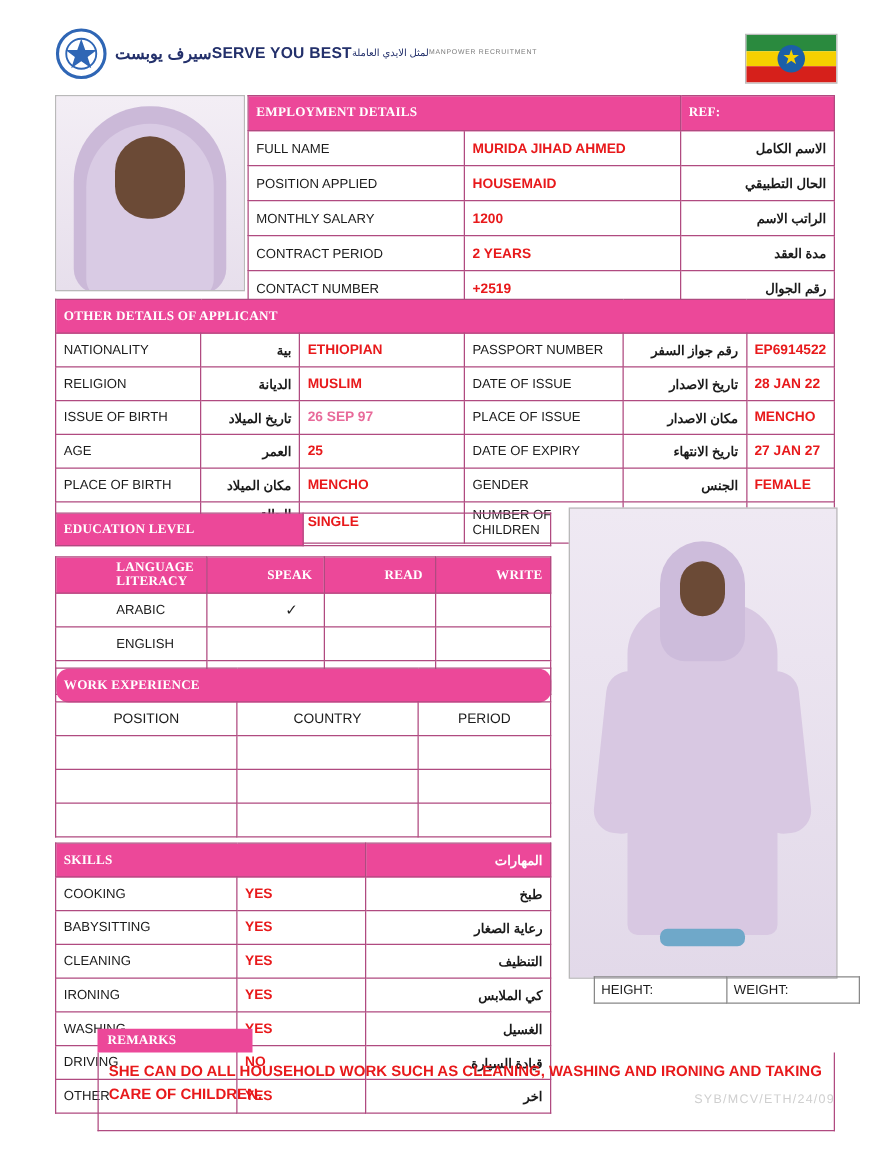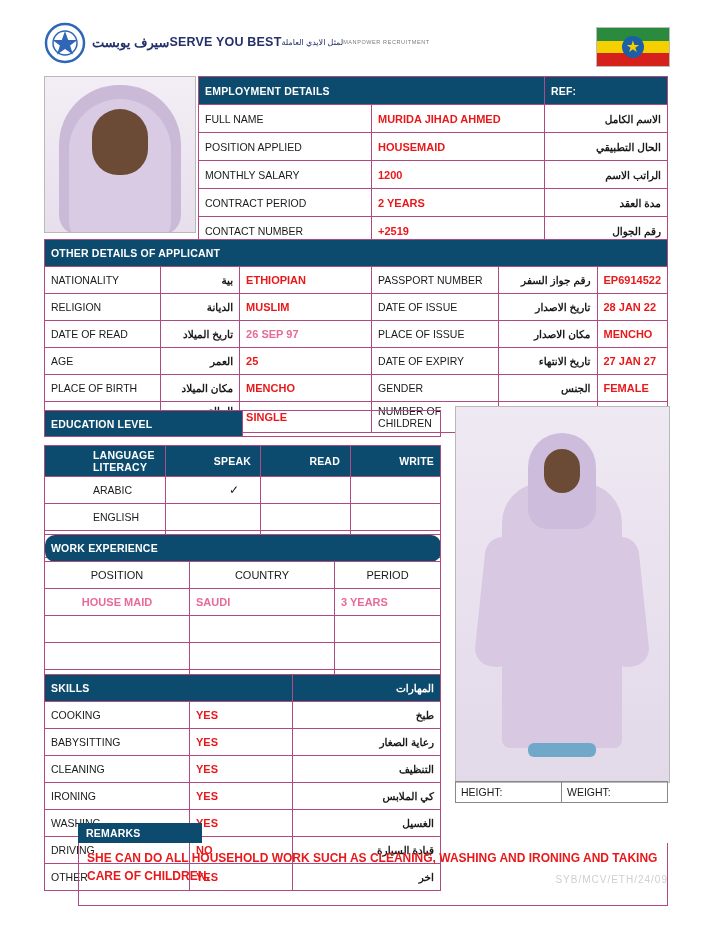--- a/index.html
+++ b/index.html
@@ -35,21 +35,21 @@
   .face{position:absolute;left:0;top:0;width:100%;height:100%;}
   .hijab{position:absolute;left:14px;top:8px;width:122px;height:150px;background:#cbb9d8;border-radius:60px 60px 20px 20px;}
   .hijab2{position:absolute;left:24px;top:22px;width:102px;height:140px;background:#d9cbe4;border-radius:52px 52px 16px 16px;}
   .skin{position:absolute;left:47px;top:32px;width:56px;height:66px;background:#6b4a36;border-radius:28px 28px 26px 26px;}
   .bg{position:absolute;left:0;top:0;width:100%;height:100%;background:linear-gradient(#f3eef5,#e7dfec);}
 
   
   table{border-collapse:collapse;}
   .tbl{position:absolute;border:1px solid #9c2d6b;}
   .tbl td{border:1px solid #b04a80;padding:3px 6px;height:19px;vertical-align:middle;}
-  .bar{background:#0c4a6e;color:#fff;font-weight:bold;font-size:10.5px;padding:4px 8px;letter-spacing:.2px;}
+  .bar{background:#ec4899;color:#fff;font-weight:bold;font-size:10.5px;padding:4px 8px;letter-spacing:.2px;font-family:Liberation Serif, serif;}
   .val{color:#e8191b;font-weight:bold;}
   .val-pink{color:#e86a9a;font-weight:bold;}
   .ar{direction:rtl;text-align:right;font-weight:bold;font-size:10.5px;}
   .lbl{font-size:10.5px;}
   .ctr{text-align:center;}
 
   
   #employment{left:198px;top:76px;width:470px;}
   #employment td{height:21px;}
 
@@ -74,21 +74,21 @@
   
   .big-photo{position:absolute;left:455px;top:406px;width:213px;height:375px;border:1px solid #b9b9b9;overflow:hidden;background:#eae3ef;}
   .bp-bg{position:absolute;inset:0;background:linear-gradient(#efe9f3,#e2d9e9);}
   .robe{position:absolute;left:46px;top:76px;width:120px;height:265px;background:#d8c8e2;border-radius:40px 40px 8px 8px;}
   .robe-sleeveL{position:absolute;left:24px;top:130px;width:40px;height:130px;background:#d8c8e2;border-radius:18px;transform:rotate(6deg);}
   .robe-sleeveR{position:absolute;left:148px;top:130px;width:40px;height:130px;background:#d8c8e2;border-radius:18px;transform:rotate(-6deg);}
   .head-scarf{position:absolute;left:72px;top:26px;width:68px;height:96px;background:#cdbcdb;border-radius:34px 34px 20px 20px;}
   .face2{position:absolute;left:88px;top:42px;width:36px;height:44px;background:#6b4a36;border-radius:18px;}
   .shoes{position:absolute;left:72px;top:336px;width:68px;height:14px;background:#6fa8c9;border-radius:6px;}
   .hw-row{position:absolute;left:455px;top:781px;width:213px;height:22px;}
-  .hw-row table{width:100%;height:100%;border-collapse:collapse;}
+  .hw-row table{width:100%;height:100%;border-collapse:collapse;margin-left:20px;}
   .hw-row td{border:1px solid #888;font-size:10.5px;padding:2px 5px;}
 
   
   .doccode{position:absolute;right:44px;top:874px;color:#cfcfcf;font-size:10px;letter-spacing:1px;}
   .remarks-body{border:1px solid #b04a80;border-top:none;padding:6px 8px 10px 8px;color:#e8191b;font-size:12px;line-height:1.5;font-weight:bold;min-height:46px;}
   .check{color:#222;font-size:12px;}
 </style>
 </head>
 <body>
 
@@ -176,21 +176,21 @@
     </tr>
     <tr>
       <td class="lbl">RELIGION</td>
       <td class="ar">الديانة</td>
       <td class="val">MUSLIM</td>
       <td class="lbl">DATE OF ISSUE</td>
       <td class="ar">تاريخ الاصدار</td>
       <td class="val">28 JAN 22</td>
     </tr>
     <tr>
-      <td class="lbl">DATE OF READ</td>
+      <td class="lbl">ISSUE OF BIRTH</td>
       <td class="ar">تاريخ الميلاد</td>
       <td class="val-pink">26 SEP 97</td>
       <td class="lbl">PLACE OF ISSUE</td>
       <td class="ar">مكان الاصدار</td>
       <td class="val">MENCHO</td>
     </tr>
     <tr>
       <td class="lbl">AGE</td>
       <td class="ar">العمر</td>
       <td class="val">25</td>
@@ -257,25 +257,20 @@
 
   <table class="tbl" id="work">
     <tbody>
         <tr>
       <td class="bar" colspan="3">WORK EXPERIENCE</td>
     </tr>
     <tr>
       <td class="ctr" style="width:132px">POSITION</td>
       <td class="ctr" style="width:132px">COUNTRY</td>
       <td class="ctr">PERIOD</td>
-    </tr>
-    <tr>
-      <td class="val-pink ctr">HOUSE MAID</td>
-      <td class="val-pink">SAUDI</td>
-      <td class="val-pink">3 YEARS</td>
     </tr>
     <tr>
       <td></td>
       <td></td>
       <td></td>
     </tr>
     <tr>
       <td></td>
       <td></td>
       <td></td>

